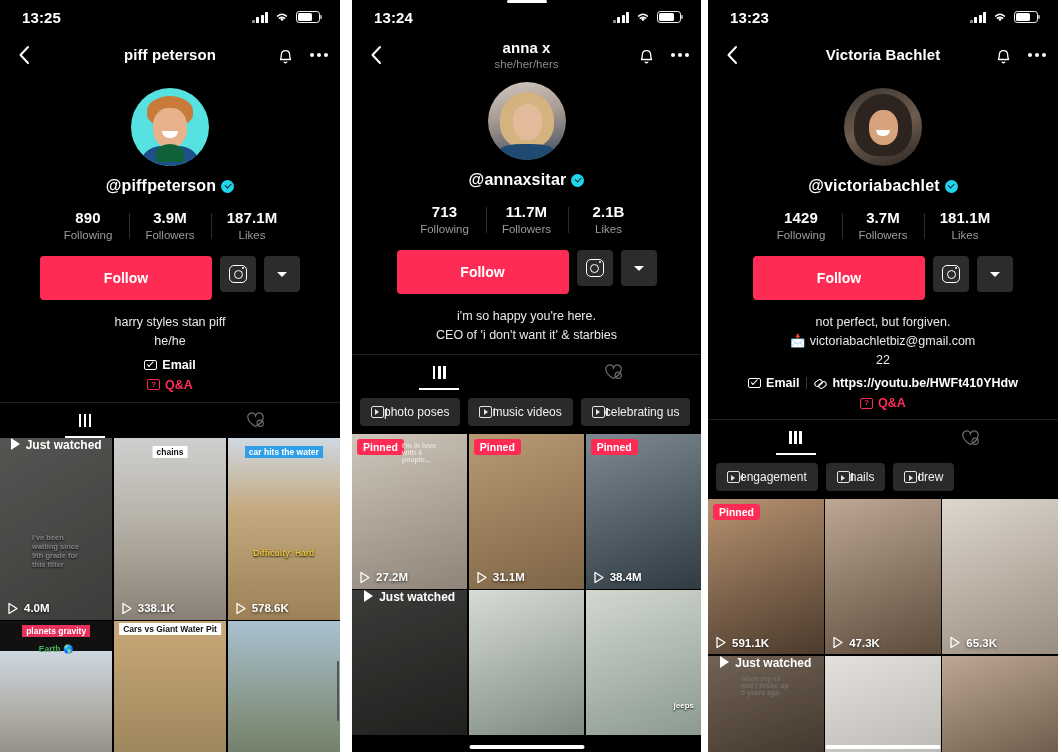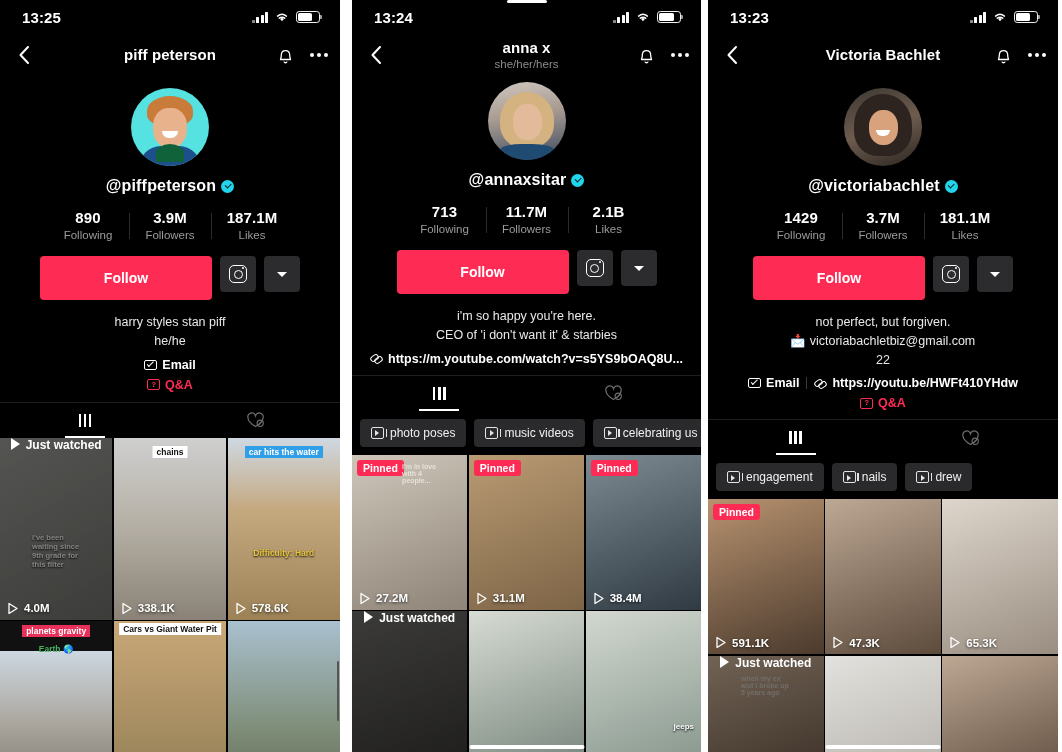--- a/index.html
+++ b/index.html
@@ -219,21 +219,21 @@
   .grid-ico { display:flex; gap:2.6px; align-items:flex-end; }
   .grid-ico i{ display:block; width:2.6px; height:13px; background:#fff;}
   .heart-ico{ position:relative; width:19px; height:16px; }
   .heart-ico svg{ width:19px; height:16px; display:block; }
 
   
   .pills {
     display:flex; gap:8px; padding: 8px 8px 8px 8px; overflow:hidden;
   }
   .pill {
-    display:flex; align-items:center; gap:6px;
+    display:flex; align-items:center; 
     background:#2a2a2c; color:#f0f0f0; font-size:12px;
     padding: 7px 11px; border-radius:4px; white-space:nowrap; cursor:pointer;
   }
   .pl-ico{
     width:13px;height:12px;border:1.3px solid #e4e4e4;border-radius:2px;position:relative;
     flex:0 0 auto;
   }
   .pl-ico::before{
     content:"";position:absolute;left:3.2px;top:2.3px;
     border-left:4px solid #e4e4e4;border-top:3px solid transparent;border-bottom:3px solid transparent;
@@ -575,26 +575,20 @@
           <span class="ig-ico"></span>
         </button>
       <button class="sq-btn">
           <span class="caret"></span>
         </button>
     </div>
 
     <div class="bio">
       <div class="bio-line">i'm so happy you're here.</div>
       <div class="bio-line">CEO of 'i don't want it' &amp; starbies</div>
-      <div class="bio-links">
-        <span class="bio-link url">
-          <span class="link-ico"></span>
-          <span>https://m.youtube.com/watch?v=s5YS9bOAQ8U...</span>
-        </span>
-      </div>
     </div>
 
     <div class="tabbar" style="margin-top:9px;">
       <div class="tab">
         <span class="grid-ico">
             <i></i>
             <i></i>
             <i></i>
           </span>
         <span class="underline"></span>

